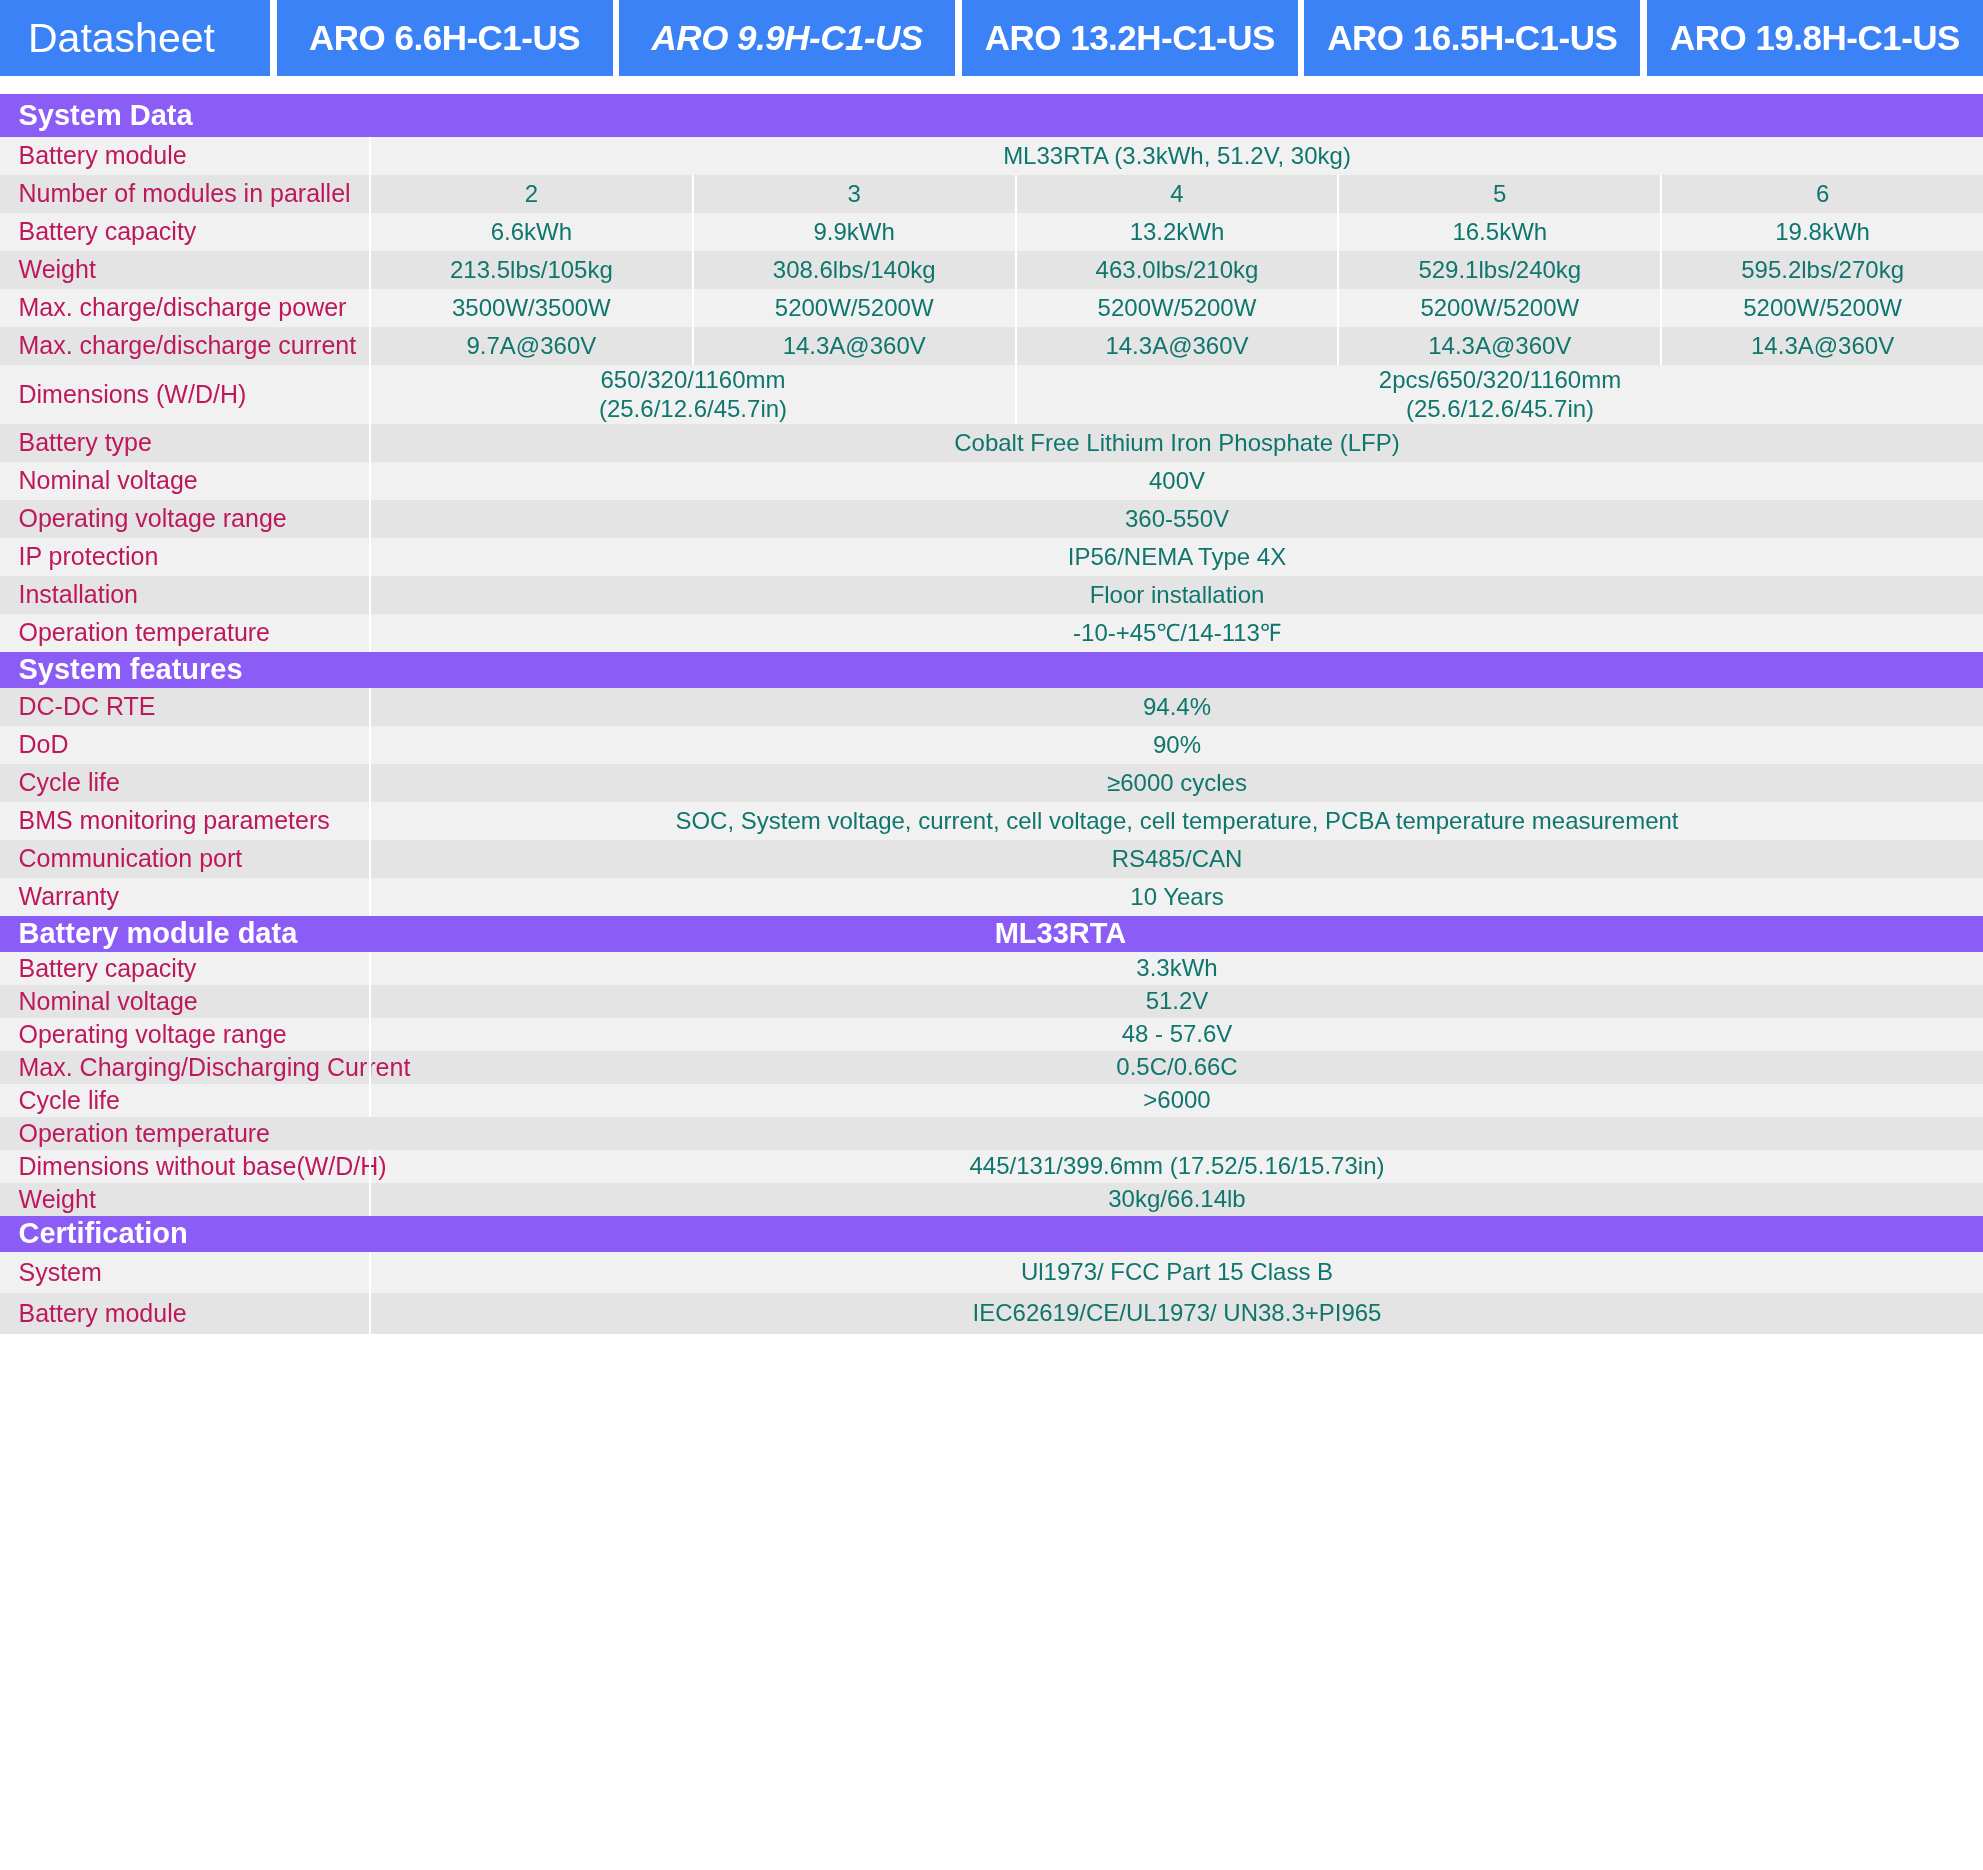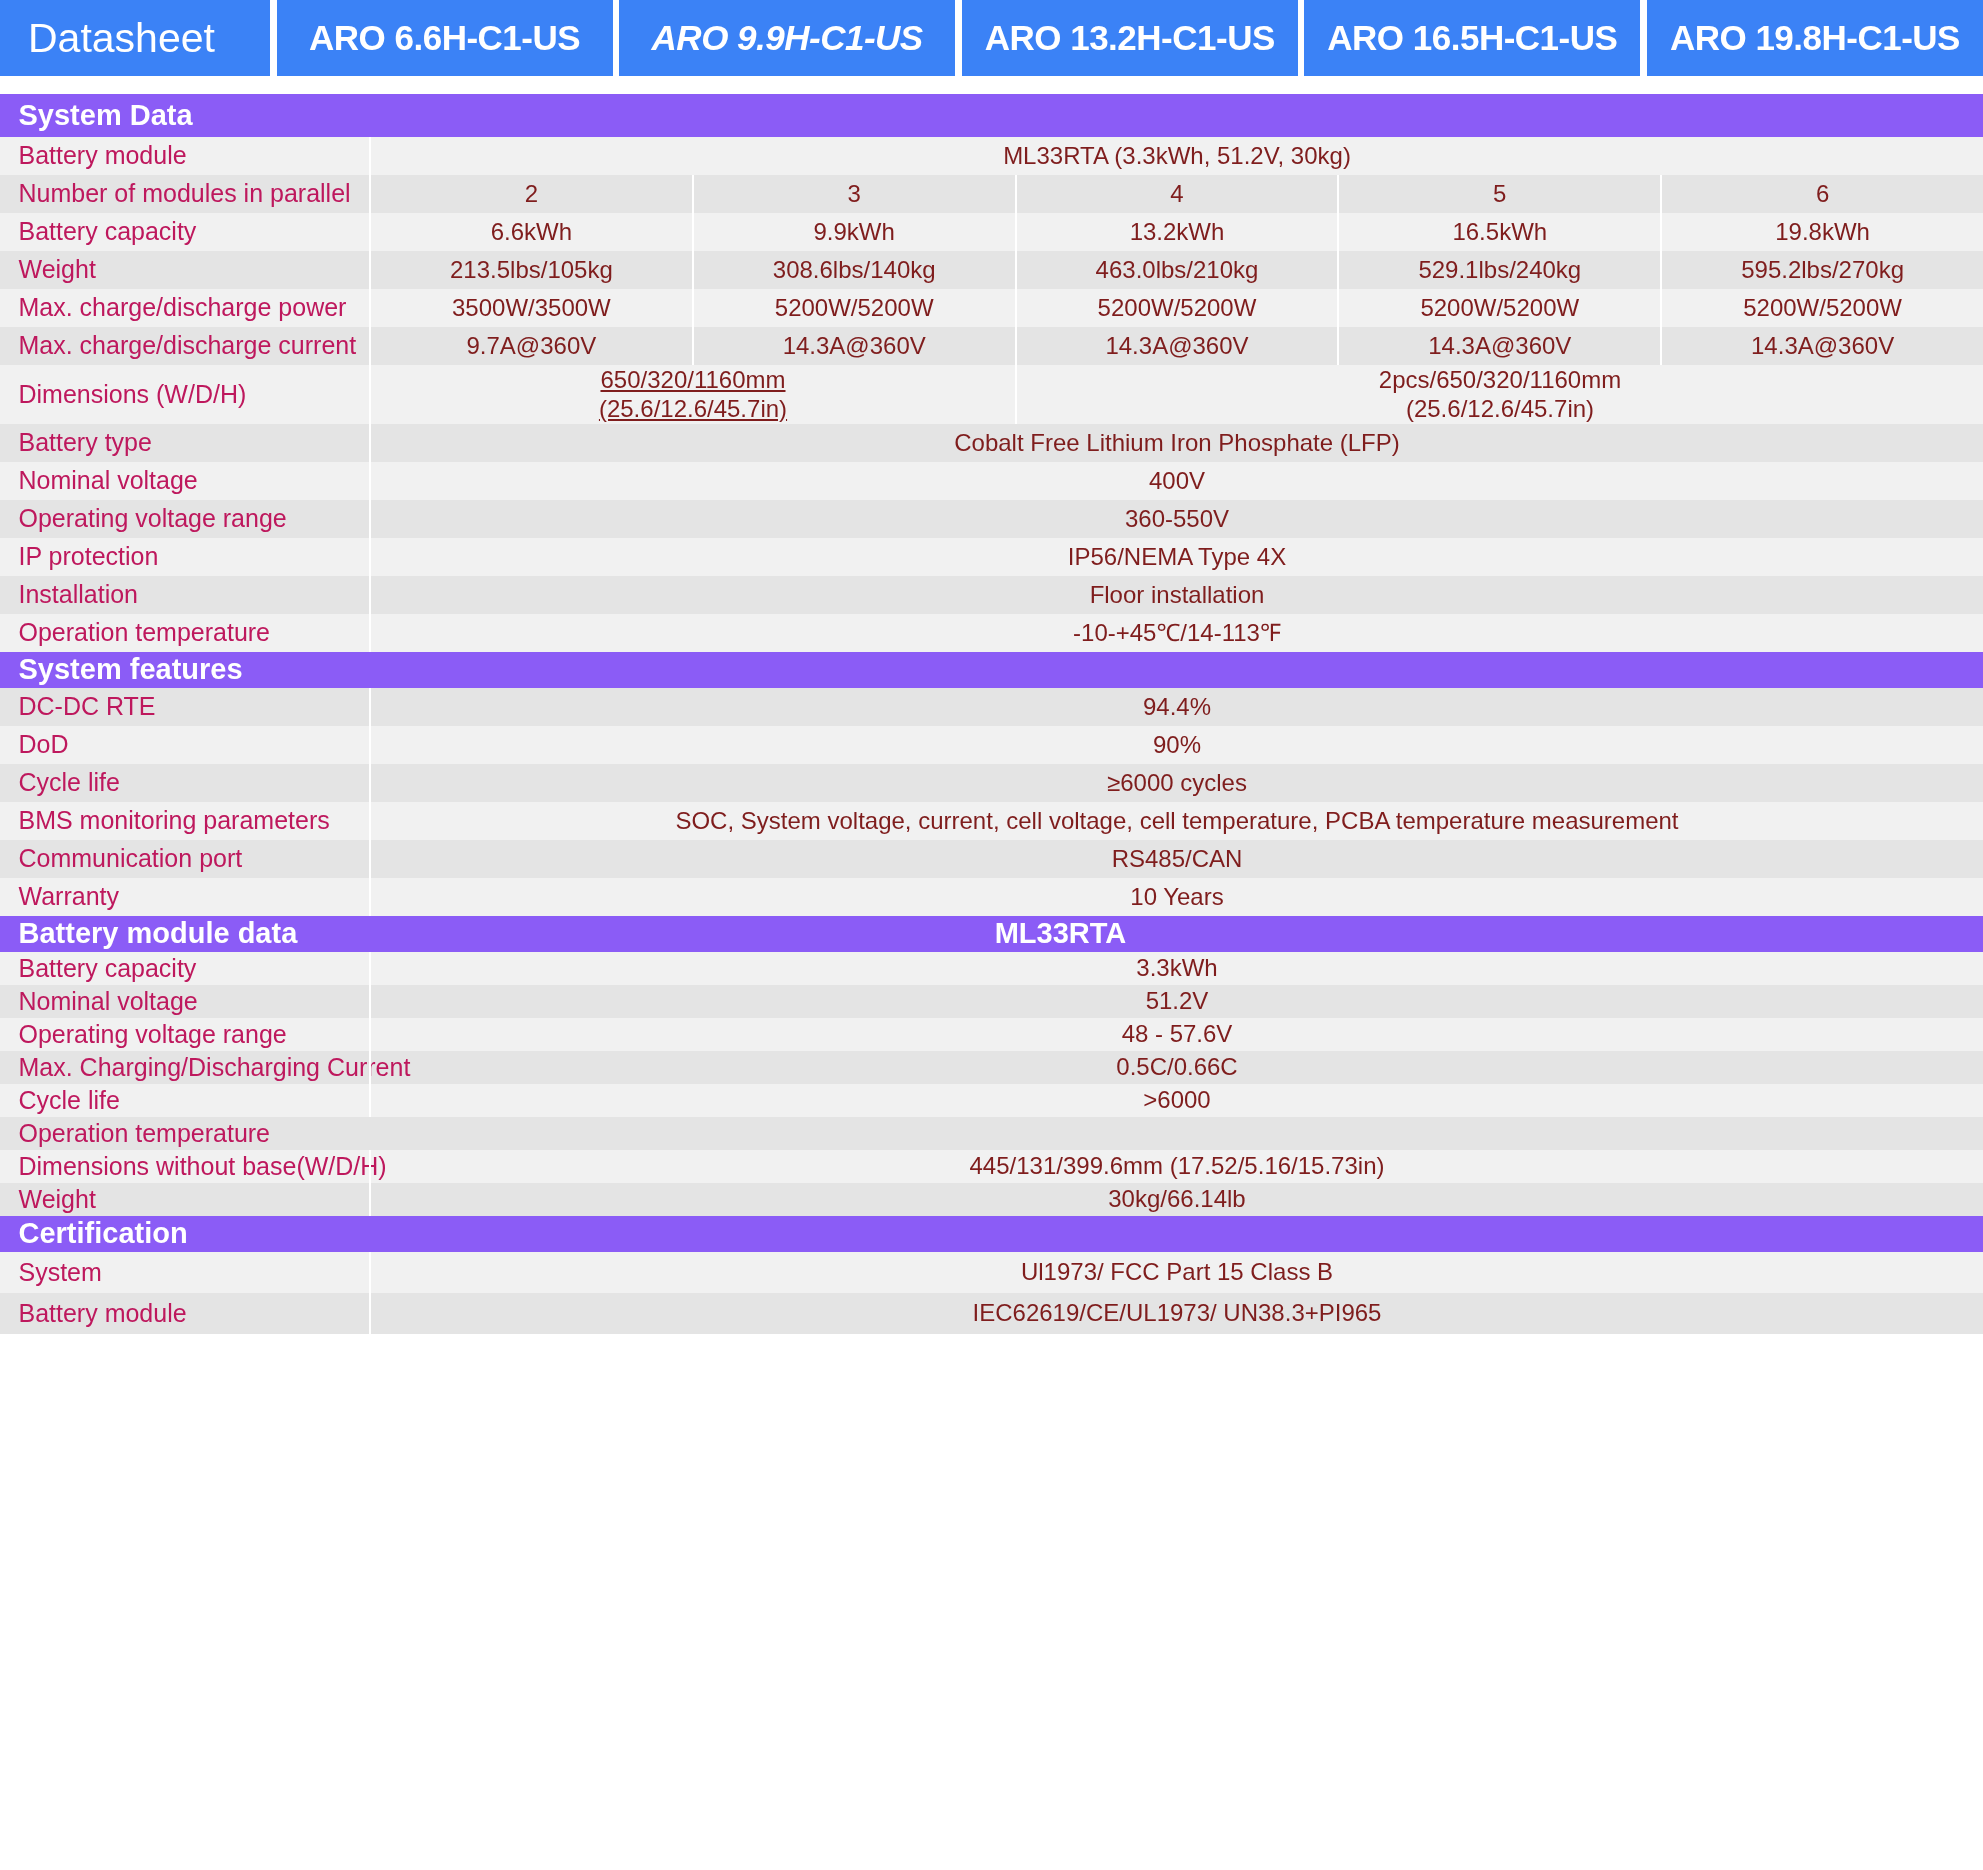--- a/index.html
+++ b/index.html
@@ -66,27 +66,27 @@
     flex: 1 1 auto;
     border-left: 2.8px solid #ffffff;
   }
   .cell {
     flex: 1 1 0;
     display: flex;
     align-items: center;
     justify-content: center;
     text-align: center;
     font-size: 24px;
-    color: #7f1d1d;
+    color: #0f766e;
     border-left: 2.8px solid #ffffff;
     line-height: 1.22;
     white-space: pre-line;
   }
   .cell:first-child { border-left: none; }
-  .cell.span2 { flex: 2 1 0; text-decoration: underline; }
+  .cell.span2 { flex: 2 1 0; }
   .cell.span3 { flex: 3 1 0; }
   .cell.span5 { flex: 5 1 0; }
 
   .r-light  { background: #f1f1f1; }
   .r-dark   { background: #e4e4e4; }
   .r-light .label, .r-light .cell { }
   .h41 { height: 38px; }
   .h44 { height: 41px; }
   .h36 { height: 33px; }
   .h64 { height: 59px; }

